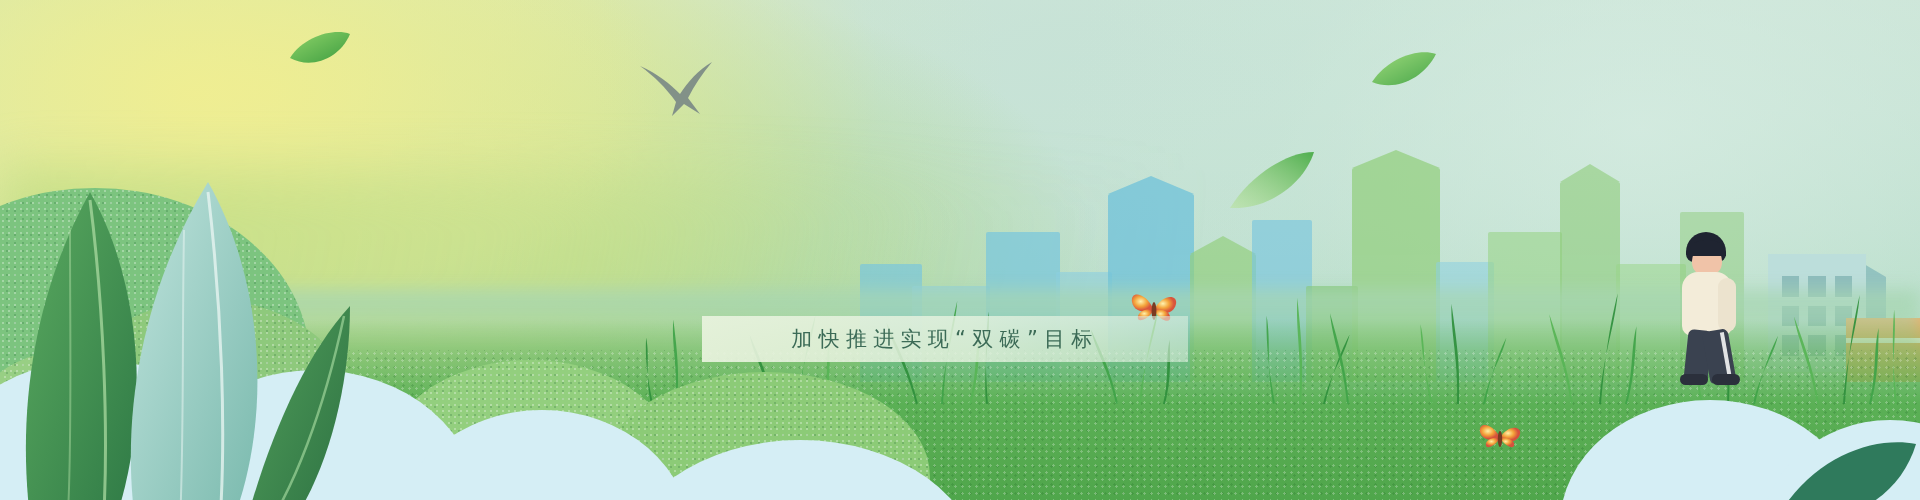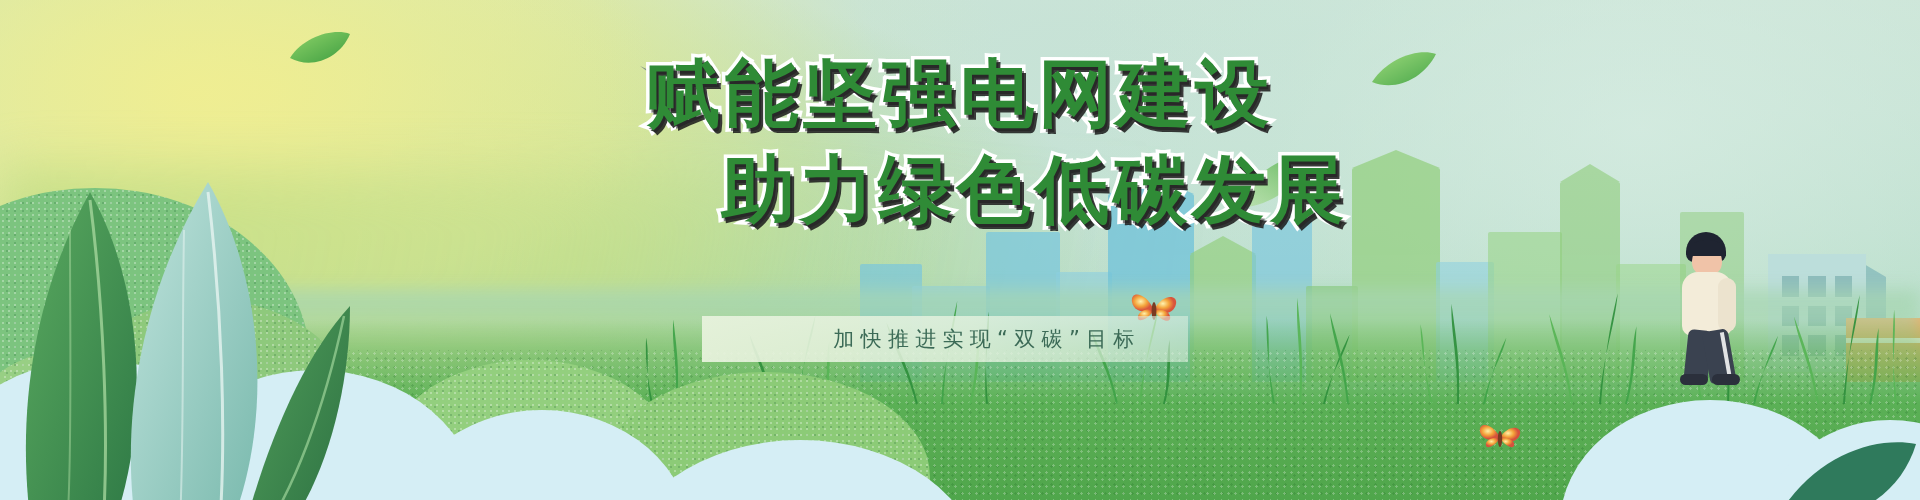--- a/index.html
+++ b/index.html
@@ -115,21 +115,20 @@
     position:absolute;
     left:702px;top:316px;width:486px;height:46px;
     background:linear-gradient(90deg, rgba(233,243,222,.92) 0%, rgba(229,242,223,.82) 55%, rgba(226,241,226,.55) 100%);
   }
   .ribbon-text{
     position:absolute;left:702px;top:316px;width:486px;height:46px;
     display:flex;align-items:center;justify-content:center;
     font-family:"DejaVu Sans","Liberation Sans",sans-serif;
     font-size:21px;color:#3c6b57;letter-spacing:.30em;
     white-space:nowrap;
-    padding-left:42px;
   }
 
   
   .person{position:absolute;left:1672px;bottom:118px;width:78px;height:150px;}
   .p-part{position:absolute;}
 
   
   .bfly{position:absolute;}
 </style>
 </head>
@@ -407,21 +406,17 @@
     <div class="p-part" style="left:16px;top:8px;width:38px;height:16px;background:#1f2431;border-radius:18px 18px 0 0;"></div>
     <div class="p-part" style="left:10px;top:40px;width:50px;height:64px;background:#f3ecd9;border-radius:16px 16px 10px 10px;"></div>
     <div class="p-part" style="left:46px;top:46px;width:18px;height:54px;background:#ece3ce;border-radius:10px;"></div>
     <div class="p-part" style="left:14px;top:98px;width:24px;height:52px;background:#3a4250;border-radius:6px 6px 4px 4px;transform:rotate(6deg);"></div>
     <div class="p-part" style="left:34px;top:98px;width:26px;height:52px;background:#3a4250;border-radius:6px 6px 4px 4px;transform:rotate(-10deg);"></div>
     <div class="p-part" style="left:52px;top:100px;width:4px;height:48px;background:#ffffff;opacity:.85;transform:rotate(-10deg);"></div>
     <div class="p-part" style="left:8px;top:142px;width:28px;height:11px;background:#2b303c;border-radius:6px;"></div>
     <div class="p-part" style="left:40px;top:142px;width:28px;height:11px;background:#2b303c;border-radius:6px;"></div>
   </div>
 
-  <div class="headline">
-    <div class="title-line title-1">赋能坚强电网建设</div>
-    <div class="title-line title-2">助力绿色低碳发展</div>
-  </div>
 
   <div class="ribbon"></div>
   <div class="ribbon-text">加快推进实现“双碳”目标</div>
 
 </div>
 
 </body></html>

